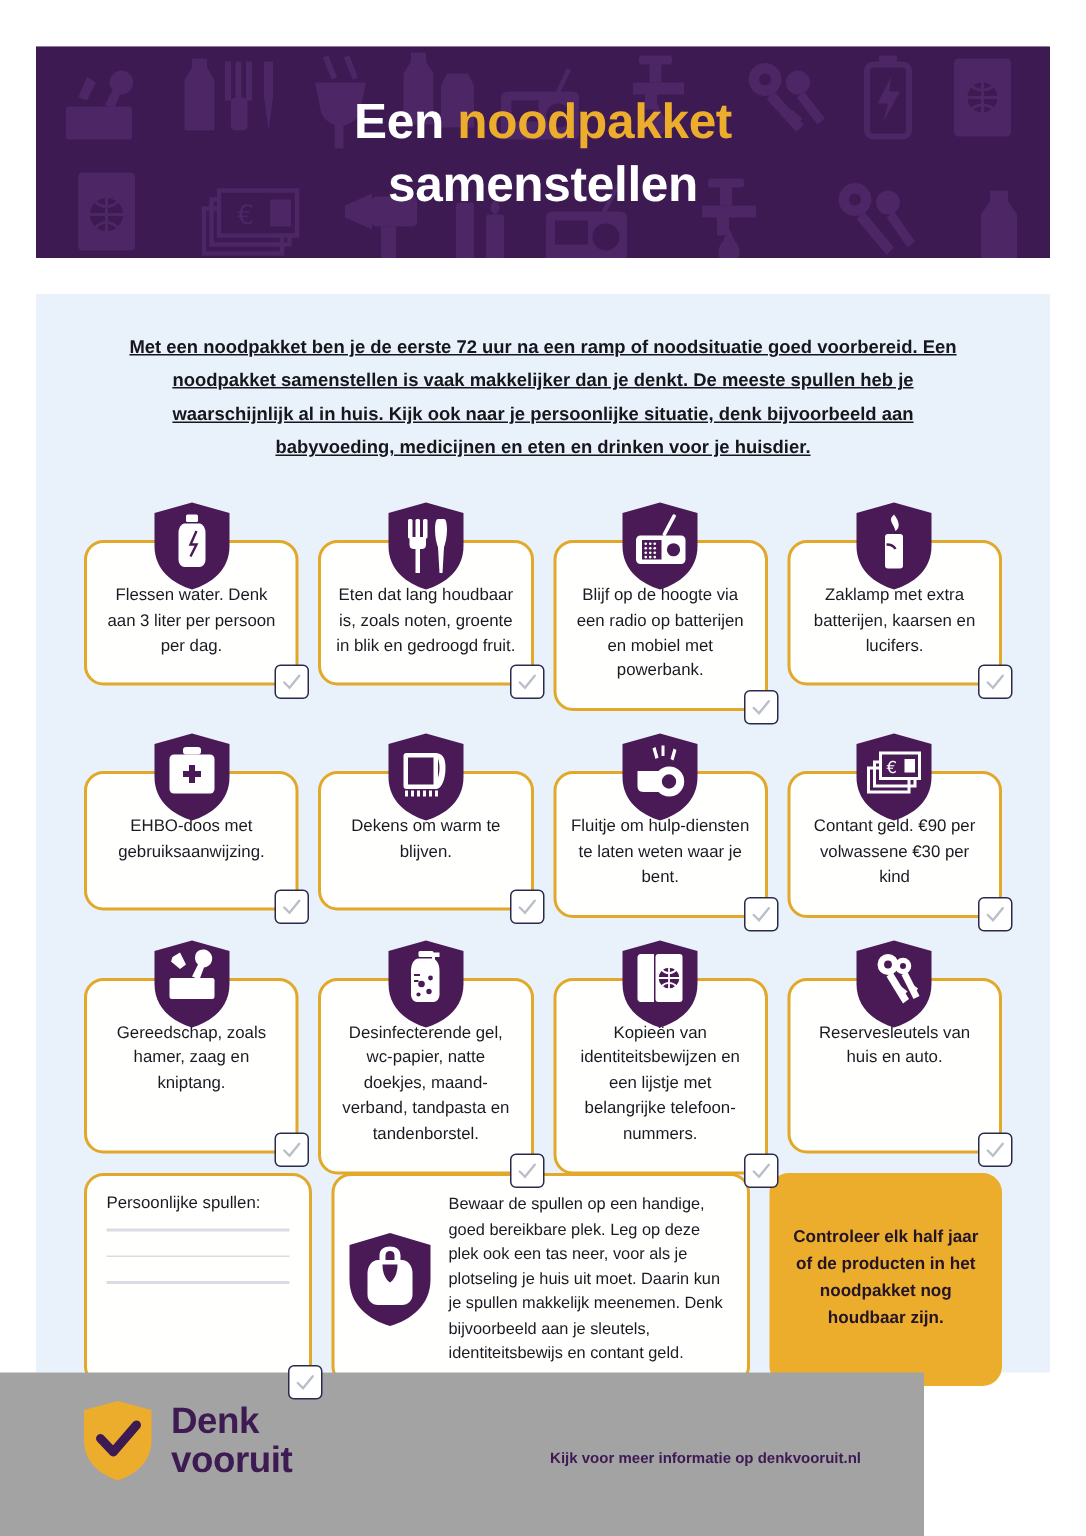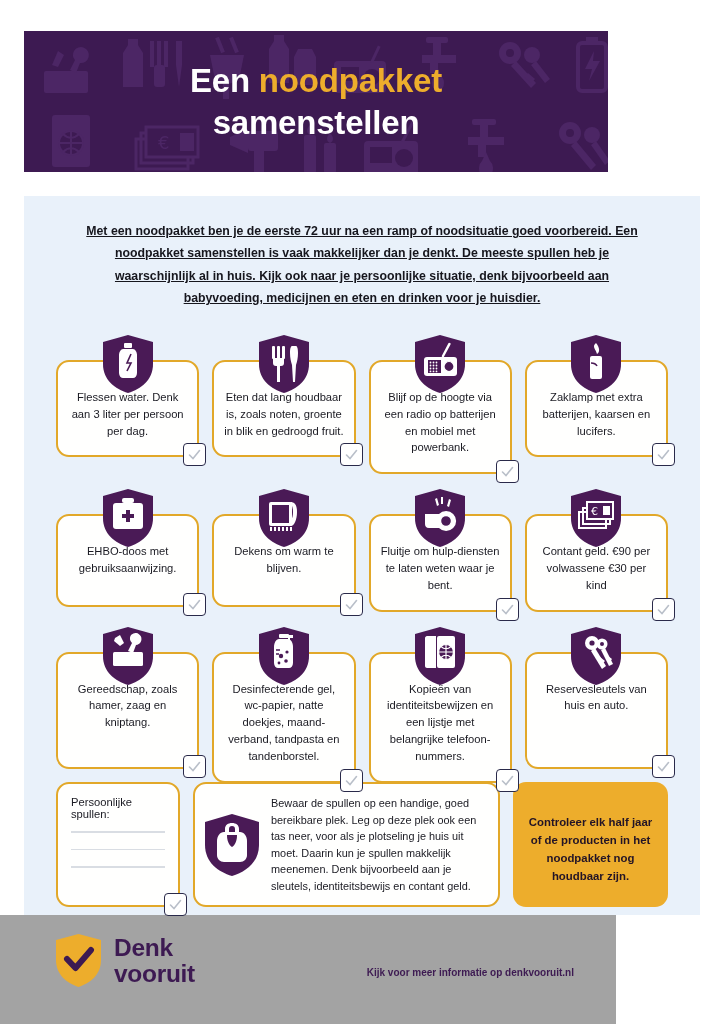--- a/index.html
+++ b/index.html
@@ -14,21 +14,21 @@
     font-family: "Liberation Sans", sans-serif;
     overflow: hidden;
     position: relative;
   }
 
   
   .header {
     position: absolute;
     left: 24px;
     top: 31px;
-    width: 584px;
+    width: 676px;
     height: 141px;
     background: #3D1A52;
     overflow: hidden;
   }
   .header-pattern {
     position: absolute;
     inset: 0;
     opacity: 1;
   }
   .header-pattern svg { display: block; }
@@ -148,21 +148,21 @@
     left: 32px;
     top: 586px;
     width: 612px;
     display: flex;
     gap: 13px;
     align-items: stretch;
   }
 
   .notes-card {
     position: relative;
-    width: 124px;
+    width: 152px;
     background: #FFFFFE;
     border: 2.2px solid #E2A829;
     border-radius: 13px;
     padding: 12px 13px 12px 13px;
   }
   .notes-label {
     font-size: 11.2px;
     color: #1a1a22;
     margin-bottom: 11px;
   }
@@ -195,21 +195,21 @@
     line-height: 1.52;
     color: #1a1a22;
   }
 
   .tip-card {
     width: 155px;
     background: #EDAD2C;
     border-radius: 13px;
     padding: 22px 12px;
     display: flex;
-    align-items: flex-end;
+    align-items: center;
     justify-content: center;
   }
   .tip-text {
     font-size: 11.4px;
     font-weight: bold;
     line-height: 1.56;
     color: #231426;
     text-align: center;
   }
 

